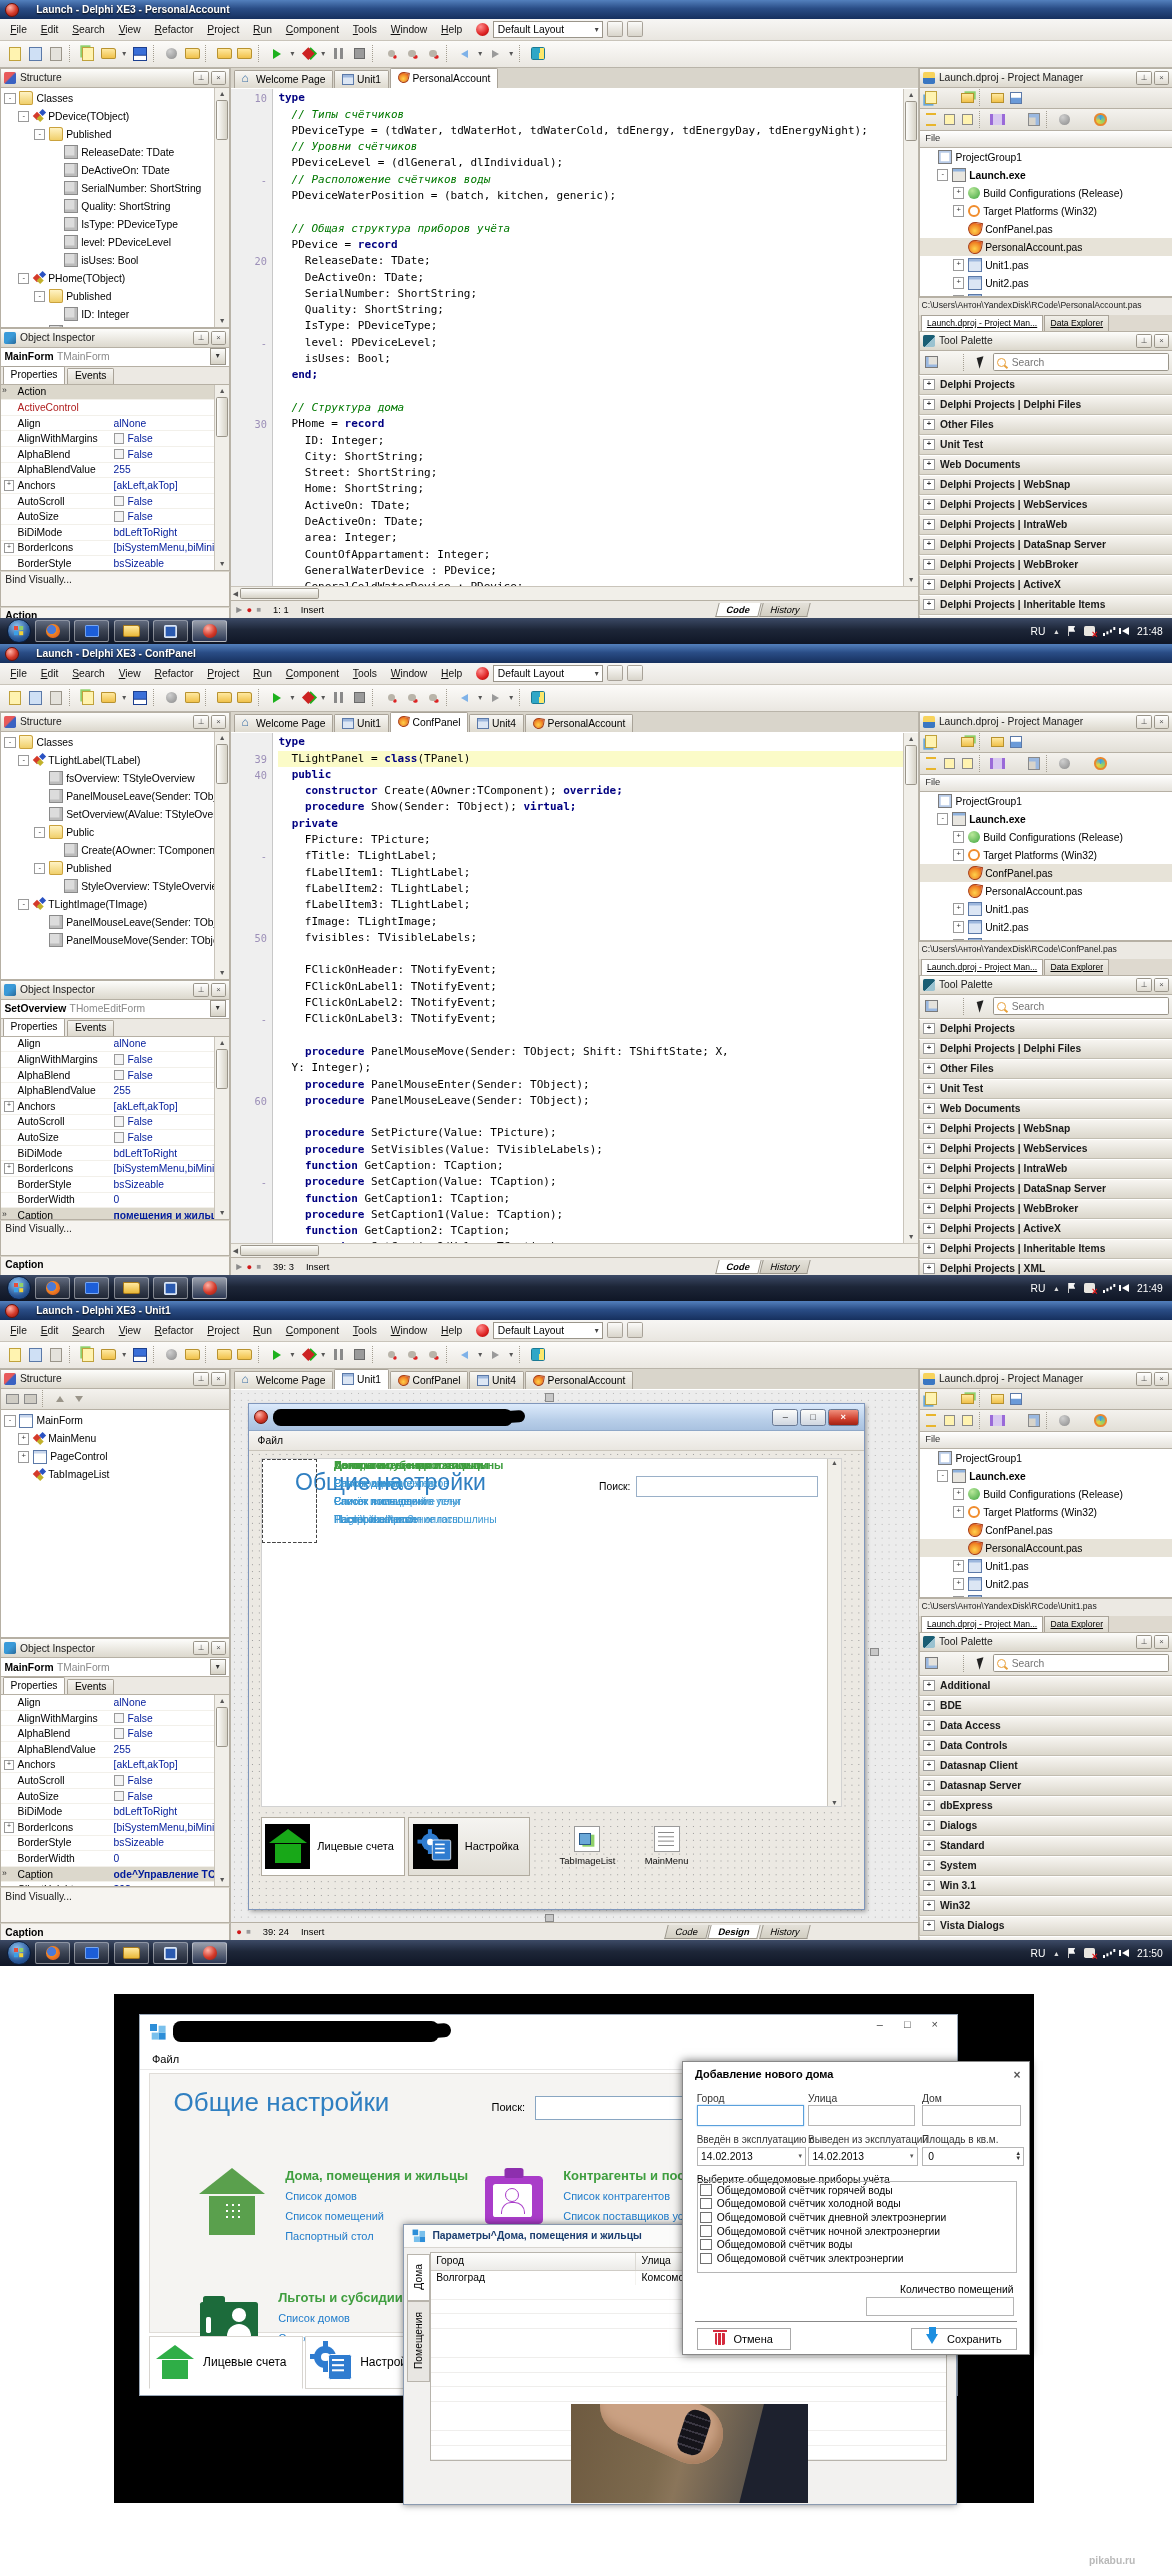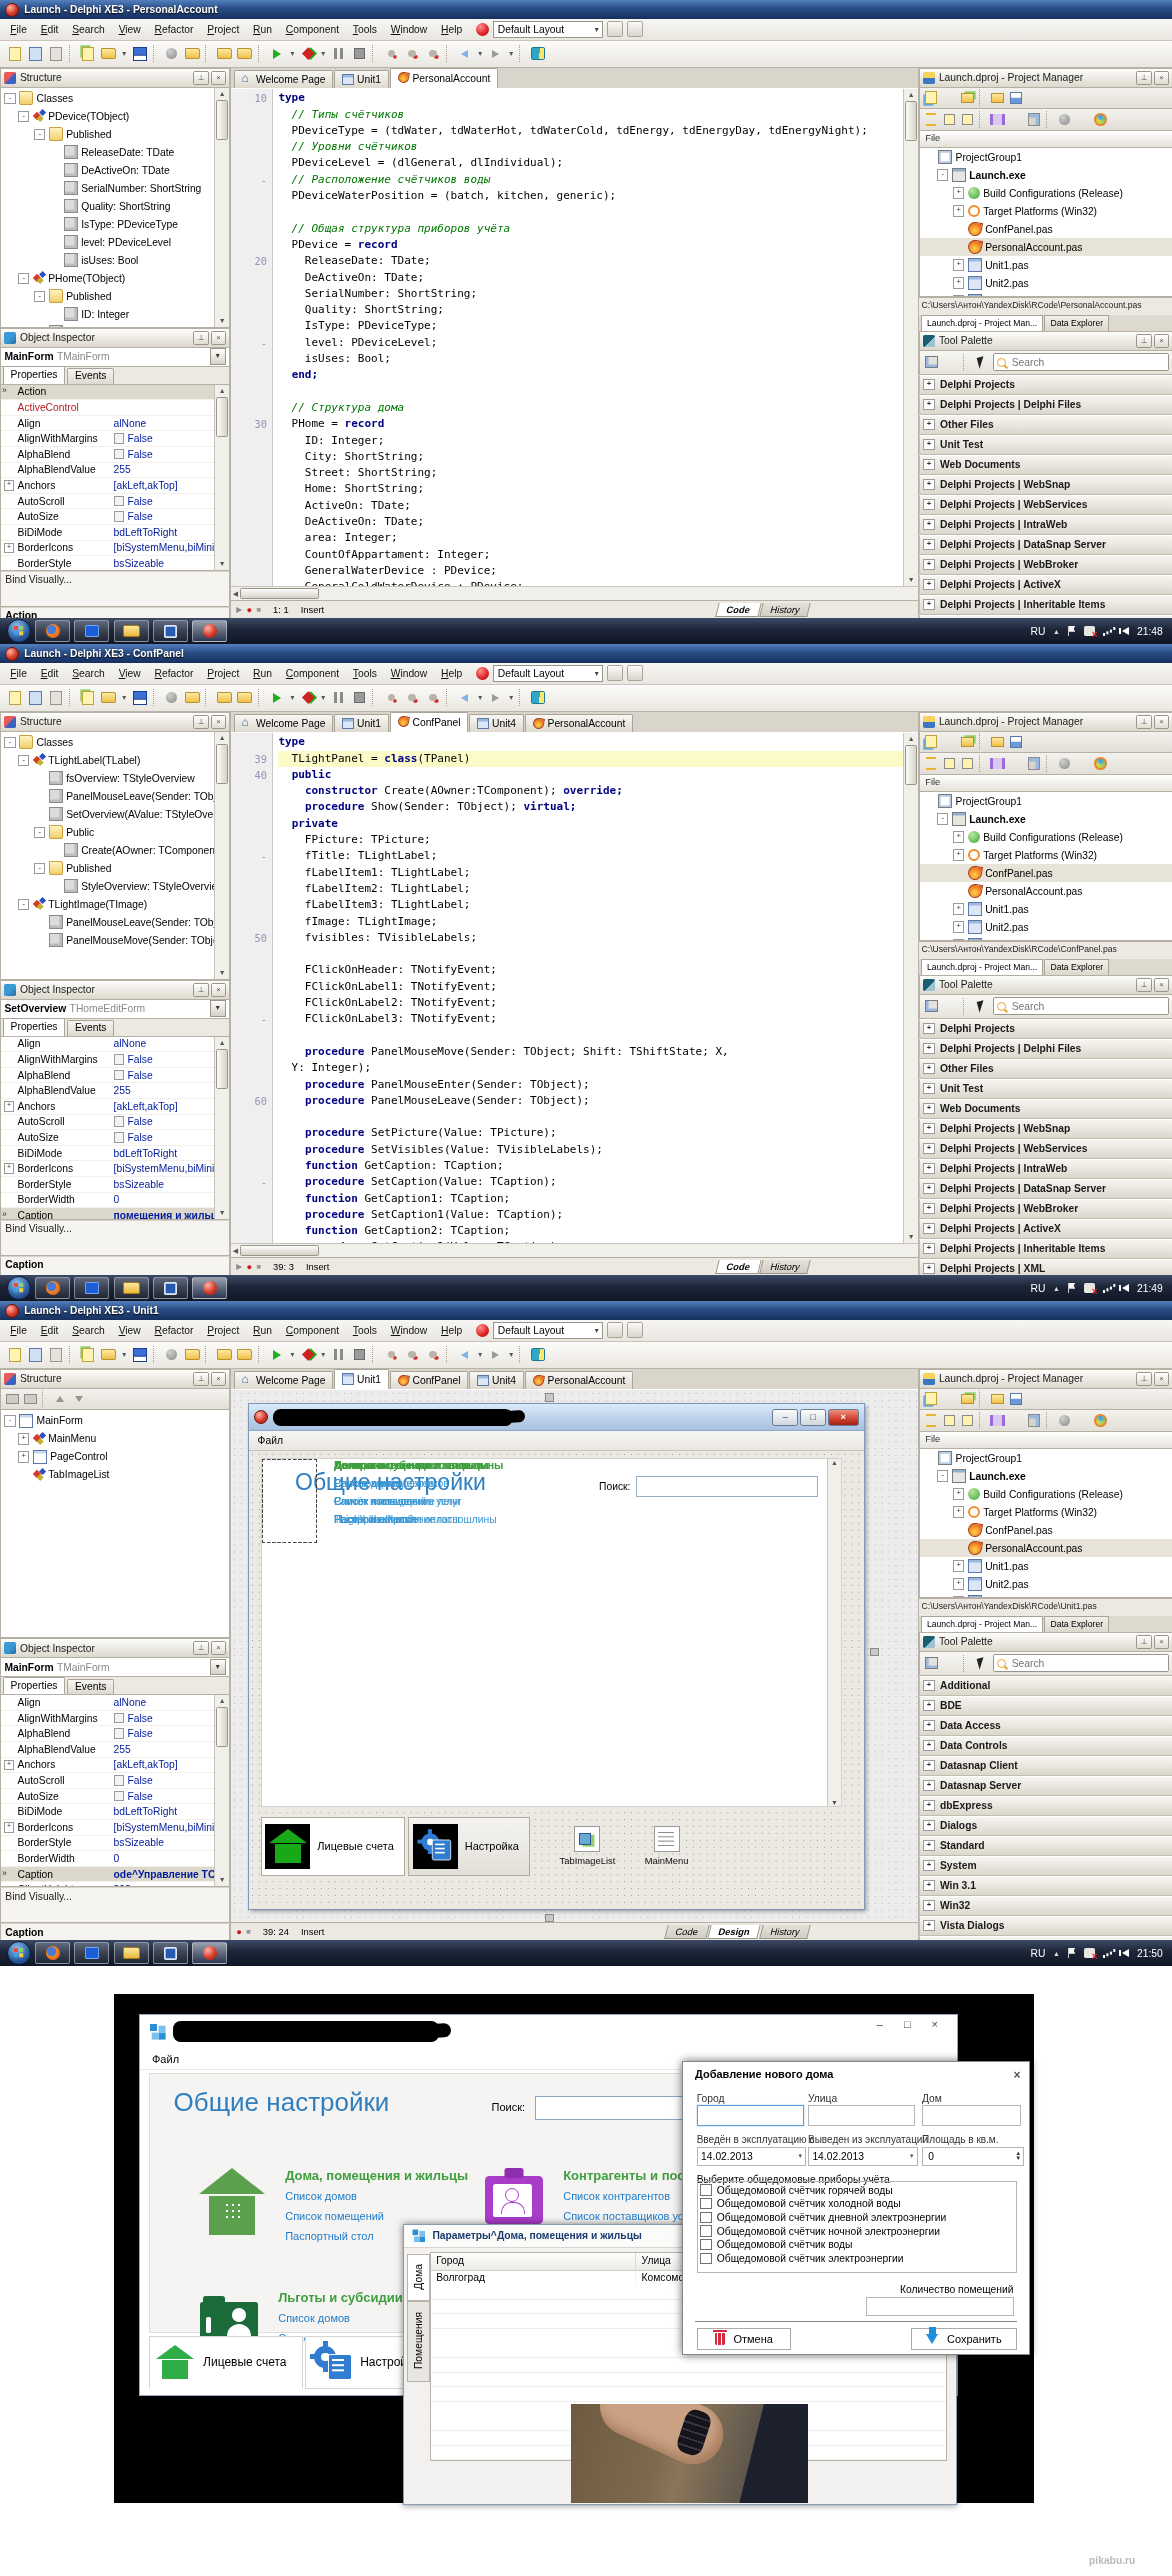--- a/index.html
+++ b/index.html
@@ -1,21 +1,21 @@
 <!DOCTYPE html>
 <html style="font-size:13.7px"><head>
 <meta charset="utf-8">
 <style>
   html,body{margin:0;padding:0;}
   body{width:1173px;background:#fff;font-family:"Liberation Sans","DejaVu Sans",sans-serif;font-size:10.3px;color:#000;}
   .page{position:relative;width:1173px;height:2576px;overflow:hidden;background:#fff;}
   
   .ide{display:flex;flex-direction:column;background:#d8d4ca;overflow:hidden;}
   .s1{height:644px}.s2{height:657px}.s3{height:665px}
-  .titlebar{height:19px;background:linear-gradient(#5380bd,#2a4d86 45%,#16305e);display:flex;align-items:center;gap:5px;padding:0 5.2px;color:#fff;font-weight:bold;font-size:10.3px;text-shadow:0 0.9px 1.7px #000;flex:none;}
+  .titlebar{height:19px;background:linear-gradient(#5380bd,#2a4d86 45%,#16305e);display:flex;align-items:center;gap:17px;padding:0 5.2px;color:#fff;font-weight:bold;font-size:10.3px;text-shadow:0 0.9px 1.7px #000;flex:none;}
   .wico-delphi{width:12px;height:12px;border-radius:50%;background:radial-gradient(circle at 35% 30%,#ffb3a7,#d43a2a 55%,#8f1810);flex:none;border:0.9px solid #701005;}
   .menubar{height:20.6px;background:linear-gradient(#f7f6f4,#e9e6e0);display:flex;align-items:center;border-bottom:0.9px solid #c9c4ba;flex:none;padding:0 3.4px;}
   .mi{padding:2.6px 6.9px;color:#111;}
   .mi:first-letter{text-decoration:underline;}
   .mb-right{margin-left:6.9px;display:flex;align-items:center;gap:4.3px;}
   .i-redball{width:13px;height:13px;border-radius:50%;background:radial-gradient(circle at 35% 30%,#ff8d8d,#d22 60%,#900);display:inline-block;}
   .combo{display:flex;align-items:center;background:#fff;border:0.9px solid #9a958a;height:15.5px;width:101px;padding:0 3.4px;justify-content:space-between;}
   .combo .dd{color:#444;font-size:7.7px;}
   .mbtn-gray{width:13.7px;height:13.7px;background:linear-gradient(#fbfbf9,#d9d5cb);border:0.9px solid #a8a298;border-radius:1.7px;display:inline-block;}
   .toolbar{height:26px;background:linear-gradient(#fcfbf9,#eae7e1);display:flex;align-items:center;gap:1.7px;padding:0 5.2px;border-bottom:0.9px solid #b9b4a9;flex:none;}
@@ -138,21 +138,21 @@
   .st-run{color:#8a8a8a;}.st-dot{color:#d01818;font-size:9.4px;}.st-sq{color:#9a9a9a;}
   .ftabs{margin-left:auto;margin-right:103px;display:flex;gap:1.7px;}
   .ftab{padding:0.9px 8.6px;border:0.9px solid #9a958a;border-top:0;background:linear-gradient(#e4e1d9,#d2cec2);transform:skewX(-14deg);font-size:9.4px;}
   .ftab.act{background:#fff;font-weight:bold;}
   
   .pm-tree{height:148px;flex:none;background:#fff;border:0.9px solid #b6b0a4;border-top:0;overflow:hidden;}
   .pm-flex{flex:1;background:#fff;border:0.9px solid #b6b0a4;border-top:0;min-height:0;}
   .file-hdr{height:14.6px;flex:none;background:linear-gradient(#fff,#e5e2db);border:0.9px solid #b6b0a4;border-top:0;font-size:9.4px;padding:0.9px 5.2px;color:#333;}
   .pathbar{height:13.7px;flex:none;font-size:8.6px;color:#222;background:#ece9e3;padding:1.7px 2.6px;overflow:hidden;white-space:nowrap;}
   .pm-tabs{height:15.5px;flex:none;display:flex;gap:0.9px;padding-left:1.7px;background:#ded9cf;}
-  .pmtab{padding:1.7px 5.2px;font-size:8.6px;background:linear-gradient(#f1efe9,#dcd8cd);border:0.9px solid #a9a398;border-bottom:0;white-space:nowrap;overflow:hidden;}
+  .pmtab{padding:1.7px 5.2px;font-size:8.6px;background:linear-gradient(#f1efe9,#dcd8cd);border:0.9px solid #a9a398;border-bottom:0;white-space:nowrap;overflow:hidden;text-decoration:underline;}
   .pmtab.act{background:#fff;}
   .tp-tb{height:23px;flex:none;display:flex;align-items:center;gap:3.4px;background:linear-gradient(#f8f7f4,#e6e3db);border:0.9px solid #b6b0a4;border-top:0;padding:0 3.4px;}
   .i-cat::before{width:11px;height:10.3px;background:#e4e2dc;border:0.9px solid #7a7a7a;box-shadow:inset 2.6px -2.6px 0 #9ab8e0;}
   .i-cursor::before{border-left:7.7px solid #222;border-bottom:11px solid transparent;transform:rotate(-15deg);}
   .searchbox{flex:1;display:flex;align-items:center;gap:3.4px;background:#fff;border:0.9px solid #9a958a;border-radius:1.7px;height:16.3px;padding:0 3.4px;}
   .i-mag{width:6.9px;height:6.9px;border:1.7px solid #e8a03a;border-radius:50%;position:relative;flex:none;}
   .i-mag::after{content:"";position:absolute;width:4.3px;height:1.7px;background:#e8a03a;right:-3.4px;bottom:-1.7px;transform:rotate(40deg);}
   .searchbox input{border:0;outline:0;flex:1;font-size:10.3px;min-width:0;background:transparent;}
   .tp-cats{flex:none;overflow:hidden;}
   .tp-cat{height:18px;display:flex;align-items:center;gap:5.2px;background:linear-gradient(#f7f5f1,#dbd7cc);border:0.9px solid #c2bdb1;border-top-color:#fff;font-size:10.3px;font-weight:bold;color:#1a1a1a;padding:0 3.4px;white-space:nowrap;overflow:hidden;}

